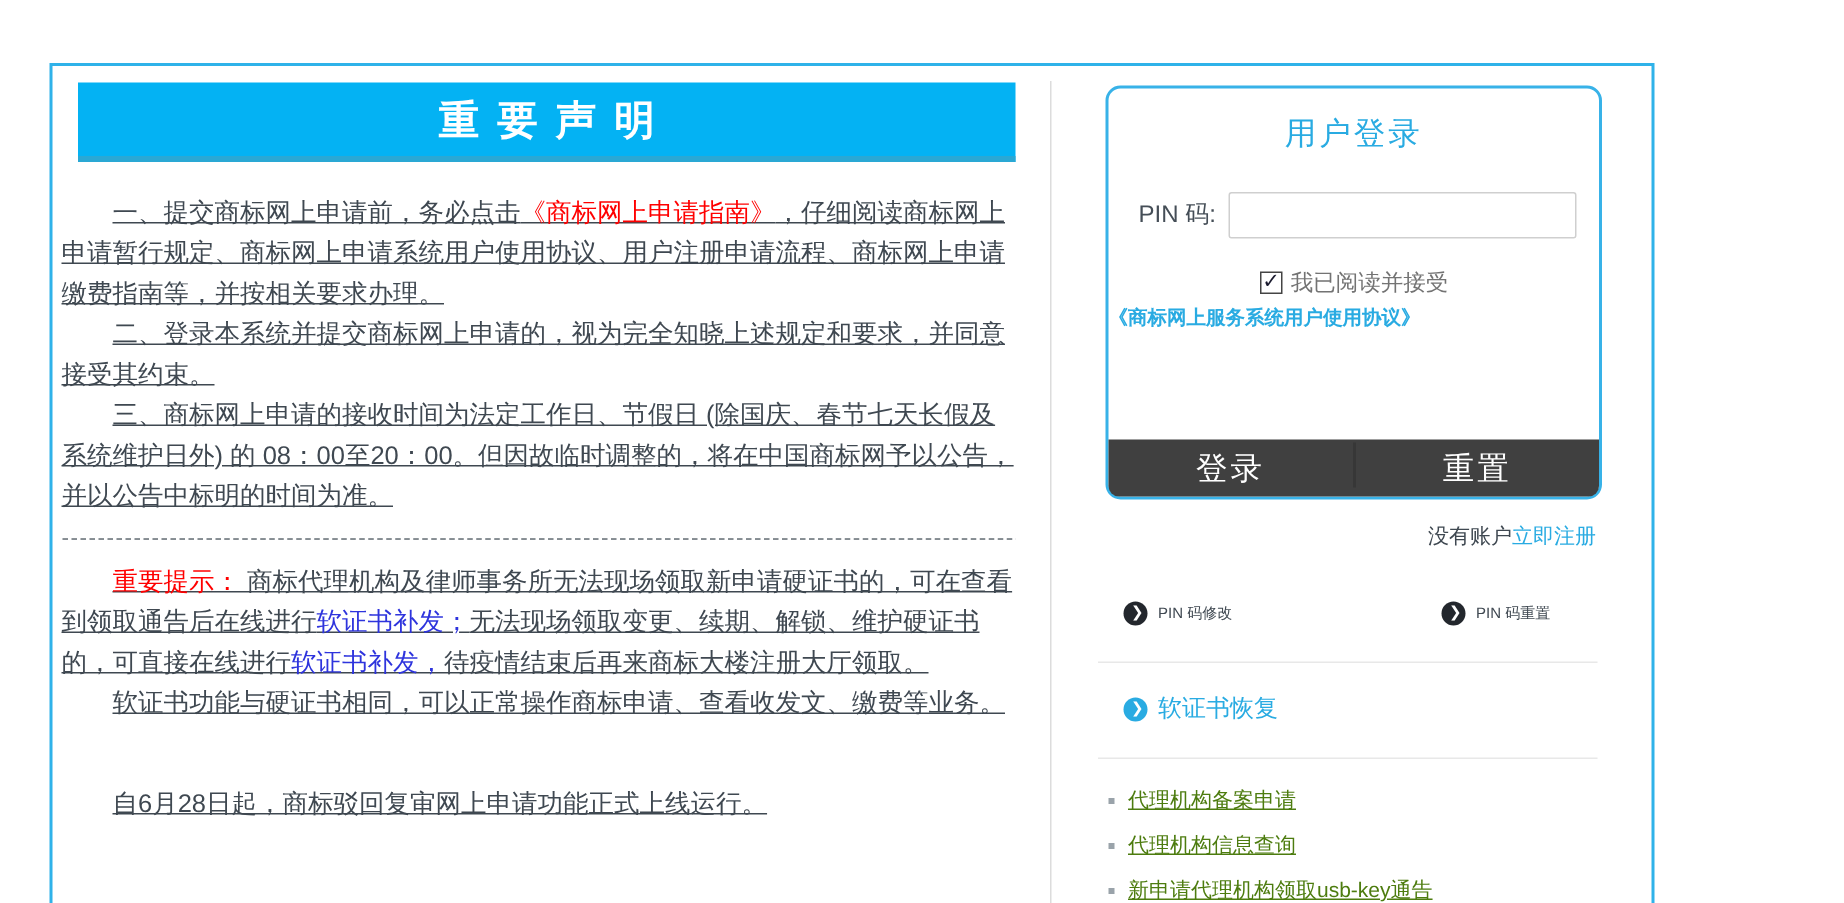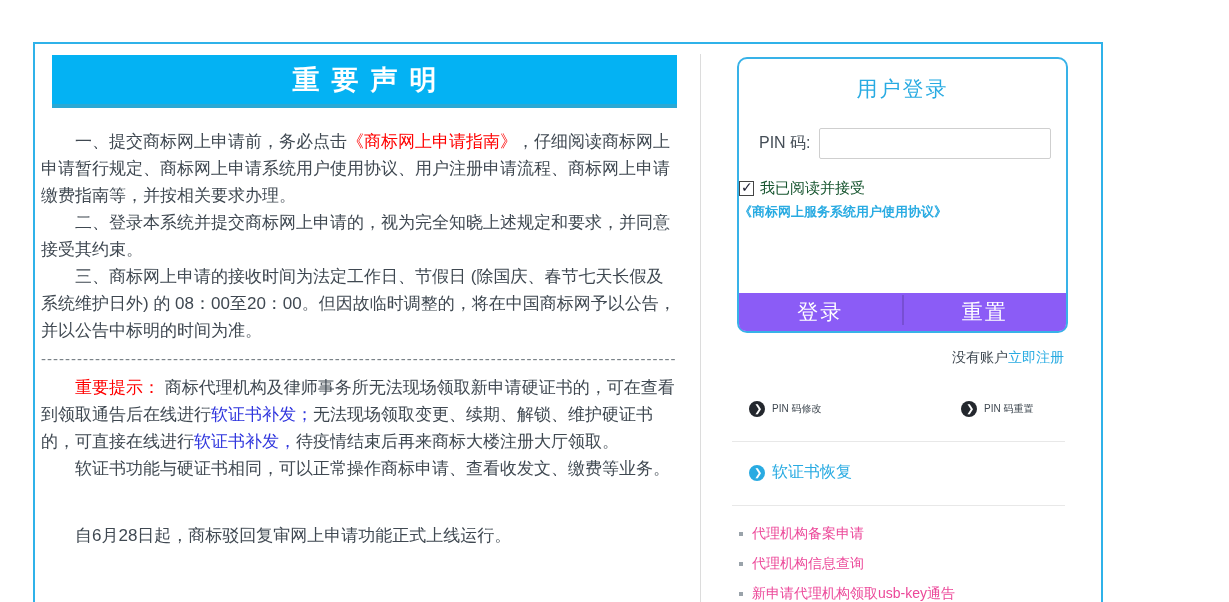--- a/index.html
+++ b/index.html
@@ -7,50 +7,50 @@
     font-family:"Liberation Sans","DejaVu Sans",sans-serif; }
   .outer { position:absolute; left:33px; top:42px; width:1070px; height:610px;
     border:2px solid #2fb2e9; background:#fff; }
 
   
   .left-panel { position:absolute; left:6px; top:11px; width:636px; }
   .notice-header { margin-left:11px; height:53px; background:#04b2f3;
     border-bottom:4px solid #2aa8d4; display:flex; align-items:center; justify-content:center; }
   .notice-title { color:#ffffff; font-size:27px; font-weight:bold; letter-spacing:12px; text-indent:12px; }
   .notice-body { margin-top:20px; font-size:17px; line-height:27px; color:#3f4851; }
-  .para { text-indent:2em; }
+  .para { text-indent:2em;text-decoration:underline; }
   .red-text { color:#ff0000; }
   .red-link { color:#ff0000; text-decoration:none; cursor:pointer; }
   .blue-link { color:#2e34dd; text-decoration:none; cursor:pointer; }
   .dashes { color:#7a8288; overflow:hidden; white-space:nowrap; height:24px; line-height:24px;
     font-size:15px; letter-spacing:1px; margin:3px 0; }
   .gap-lg { margin-top:40px; }
   .gap-md { margin-top:25px; }
 
   
   .vdivider { position:absolute; left:665px; top:10px; width:1px; height:600px; background:#dcdcdc; }
 
   
   .right-panel { position:absolute; left:666px; top:0; width:399px; }
   .login-box { position:relative; margin:13px 0 0 36px; width:331px; height:276px;
     border:2px solid #38b2e8; border-radius:10px; background:#fff; }
   .login-title { margin-top:16px; text-align:center; font-size:21px; color:#29abe2; letter-spacing:2px; }
   .pin-row { margin:25px 0 0 20px; display:flex; align-items:center; }
   .pin-row label { font-size:16px; color:#454e57; margin-right:8px; }
   .pin-row input { width:232px; height:31px; border:1px solid #cfcfcf; border-radius:2px;
     font-size:15px; padding:0 6px; outline:none; }
-  .agree-row { margin-top:20px; display:flex; align-items:center; justify-content:flex-start;
-    font-size:15px; color:#14532d; }
+  .agree-row { margin-top:20px; display:flex; align-items:center; justify-content:center;
+    font-size:15px; color:#737373; }
   .checkbox { width:15px; height:15px; border:1px solid #444; background:#fff; margin-right:6px;
     position:relative; display:inline-block; }
   .checkbox.checked::after { content:"✓"; position:absolute; left:1px; top:-3px;
     font-size:14px; font-weight:bold; color:#1a1a2e; }
   .agreement { margin-top:5px; font-size:13px;font-weight:bold; }
   .cyan-link { color:#29abe2; text-decoration:none; cursor:pointer; }
-  .login-actions { position:absolute; left:0; right:0; bottom:0; height:38px; background:#8b5cf6;
+  .login-actions { position:absolute; left:0; right:0; bottom:0; height:38px; background:#404040;
     border-radius:0 0 7px 7px; display:flex; }
   .login-actions .btn { flex:1; display:flex; align-items:center; justify-content:center;
     color:#ffffff; font-size:21px; letter-spacing:2px; cursor:pointer; }
   .btn-divider { width:2px; margin:2px 0 6px 0; background:rgba(0,0,0,0.14); }
 
   .register-row { margin-top:16px; padding-right:36px; text-align:right; font-size:14px; color:#3f4851; }
   .register-row a { font-size:14px; }
 
   .quick-links { margin-top:34px; }
   .ql-row { display:grid; grid-template-columns:212px 1fr; padding-left:48px; }
@@ -58,21 +58,21 @@
   .ql-row2 { padding-top:20px; padding-bottom:22px; }
   .rule { margin-left:31px; width:333px; border-top:1px solid #e8e8e8; }
   .ql-item { display:flex; align-items:center; font-size:10px; color:#3f4851; cursor:pointer; }
   .circ-icon { width:16px; height:16px; border-radius:50%; background:#23272d; margin-right:7px;
     position:relative; display:inline-block; flex:0 0 16px; }
   .circ-icon::after { content:"❯"; position:absolute; left:5px; top:1px; color:#fff; font-size:10px; line-height:14px; }
   .ql-item.cyan { color:#29abe2; font-size:16px; }
   .ql-item.cyan .circ-icon { background:#29abe2; }
 
   .agency-list { margin-top:12px; list-style:none; padding-left:38px; }
-  .agency-list li { font-size:14px; color:#ec4899; line-height:30px; cursor:pointer; }
+  .agency-list li { font-size:14px; color:#4d7c0f; line-height:30px; cursor:pointer;text-decoration:underline; }
   .agency-list li::before { content:""; display:inline-block; width:4px; height:4px; background:#9aa3aa;
     margin-right:9px; vertical-align:middle; }
 </style>
 </head>
 <body>
 
 <div class="outer">
 
   <div class="left-panel">
     <div class="notice-header">

